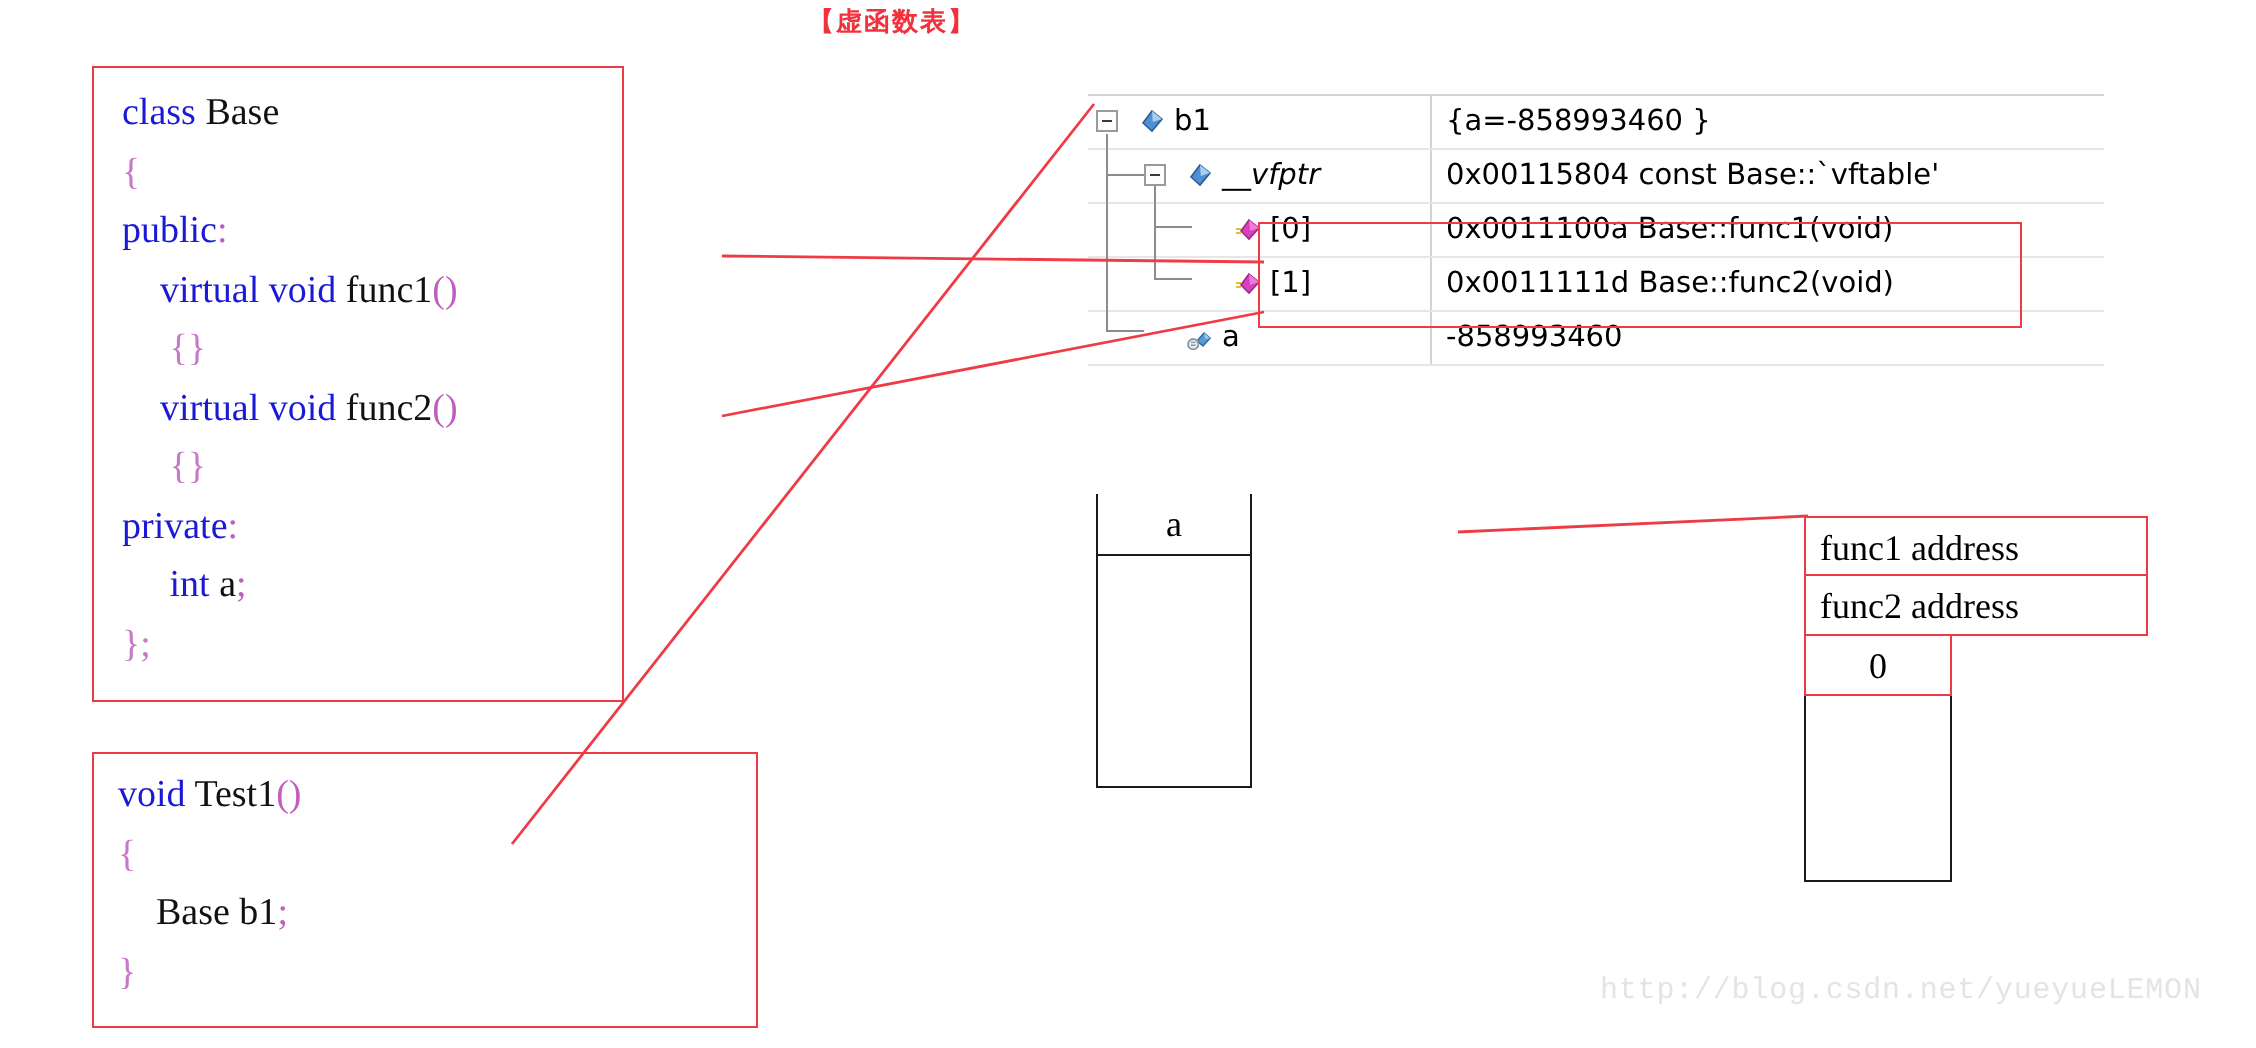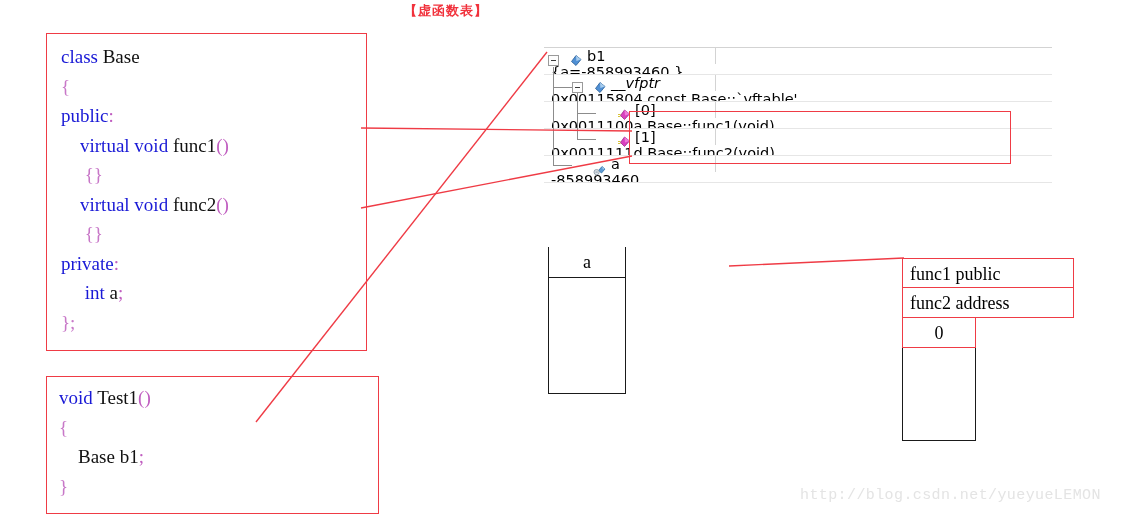--- a/index.html
+++ b/index.html
@@ -44,21 +44,21 @@
     position: absolute;
     border: 1.5px solid #ef3b45;
     background: #ffffff;
     box-sizing: border-box;
     font-family: "Liberation Serif", "DejaVu Serif", serif;
     font-size: 19px;
     line-height: 29.5px;
     color: #000000;
     z-index: 10;
   }
-  #class-box  { left: 46px;  top: 33px;  width: 321px; height: 318px; padding: 8px 0 0 14px; }
+  #class-box  { left: 46px;  top: 33px;  width: 266px; height: 318px; padding: 8px 0 0 14px; }
   #test-box   { left: 46px;  top: 376px; width: 333px; height: 138px; padding: 6px 0 0 12px; }
 
   .code-line { white-space: pre; height: 29.5px; }
   .kw   { color: #1919d6; }
   .id   { color: #111111; }
   .punc { color: #c05ec0; }
   .brace{ color: #c878c8; }
 
   
   #watch {
@@ -69,24 +69,23 @@
     z-index: 10;
     font-family: "DejaVu Sans", sans-serif;
     font-size: 14.5px;
     color: #000000;
     background: #ffffff;
     border-top: 1px solid #d3d3d3;
   }
   .w-row {
     display: flex;
     height: 26px;
-    align-items: flex-start;
+    align-items: center;
     border-bottom: 1px solid #e6e6e6;
     position: relative;
-    flex-direction: column;
   }
   .w-name {
     width: 172px;
     min-width: 172px;
     height: 26px;
     position: relative;
     border-right: 1px solid #d3d3d3;
     box-sizing: border-box;
     display: flex;
     align-items: center;
@@ -328,21 +327,21 @@
     <div class="tl" style="left: 33px; top: 91px; width: 19px; height: 1px;"></div>
   </div>
 <div id="vt-highlight"></div>
 
 <div id="obj-box">
     <div class="cell cell-a">a</div>
     <div class="cell cell-empty"></div>
   </div>
 
 <div id="vtable-box">
-    <div class="cell cell-f1">func1 public</div>
+    <div class="cell cell-f1">func1 address</div>
     <div class="cell cell-f2">func2 address</div>
     <div class="cell cell-zero">0</div>
     <div class="cell cell-empty"></div>
   </div>
 
 <svg id="connectors" viewBox="0 0 1128 524" xmlns="http://www.w3.org/2000/svg">
 
   <line x1="361" y1="128" x2="632" y2="131" stroke="#ef3b45" stroke-width="1.4"></line>
 
   <line x1="361" y1="208" x2="632" y2="156" stroke="#ef3b45" stroke-width="1.4"></line>

